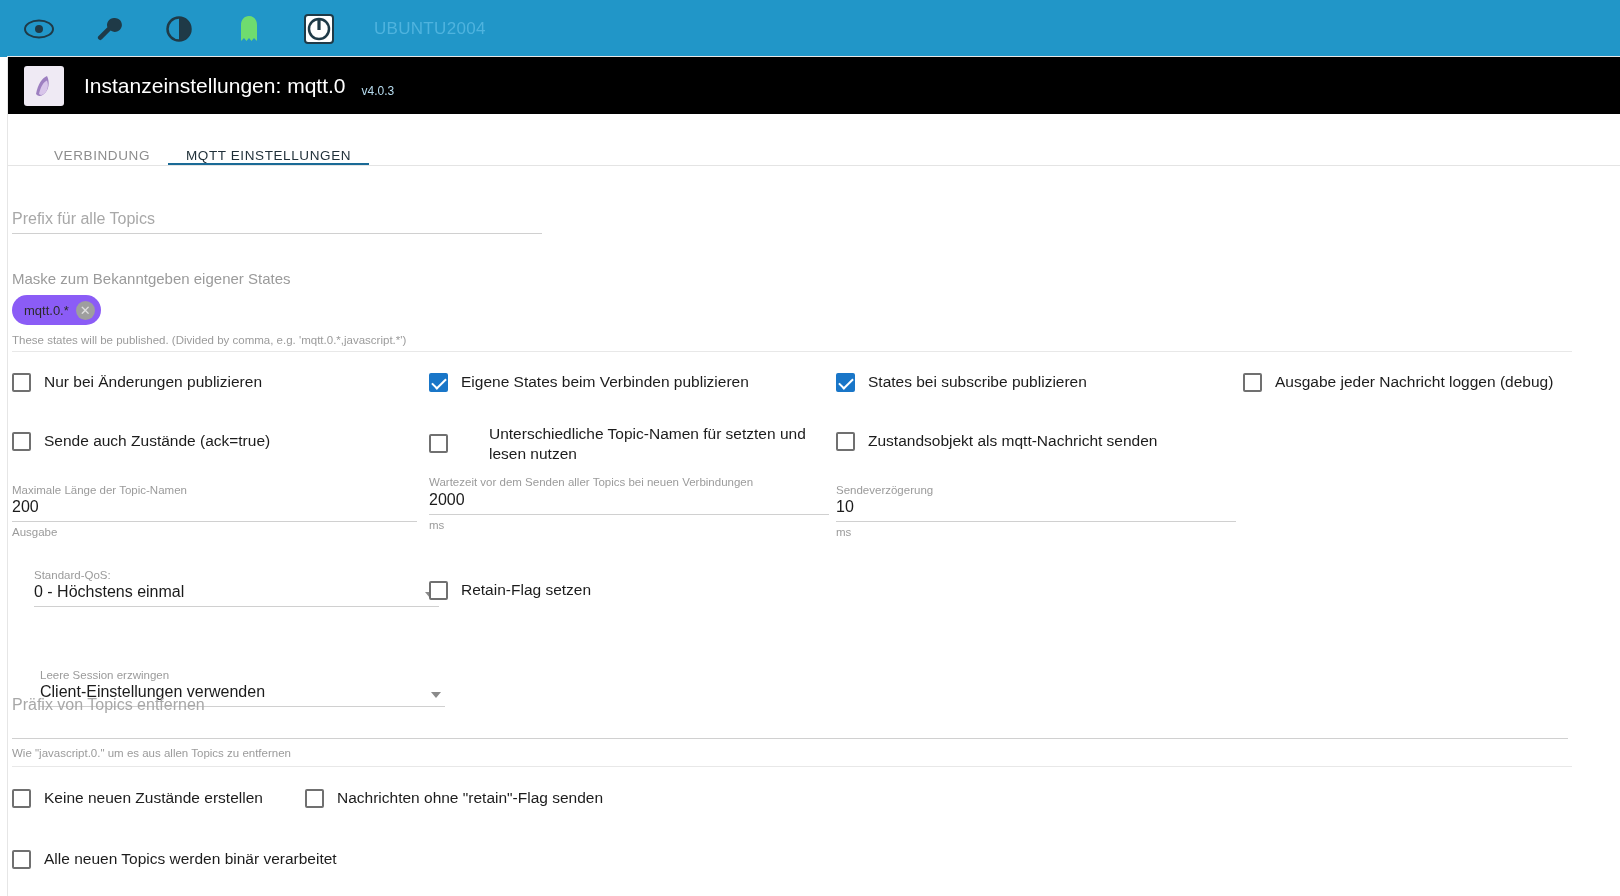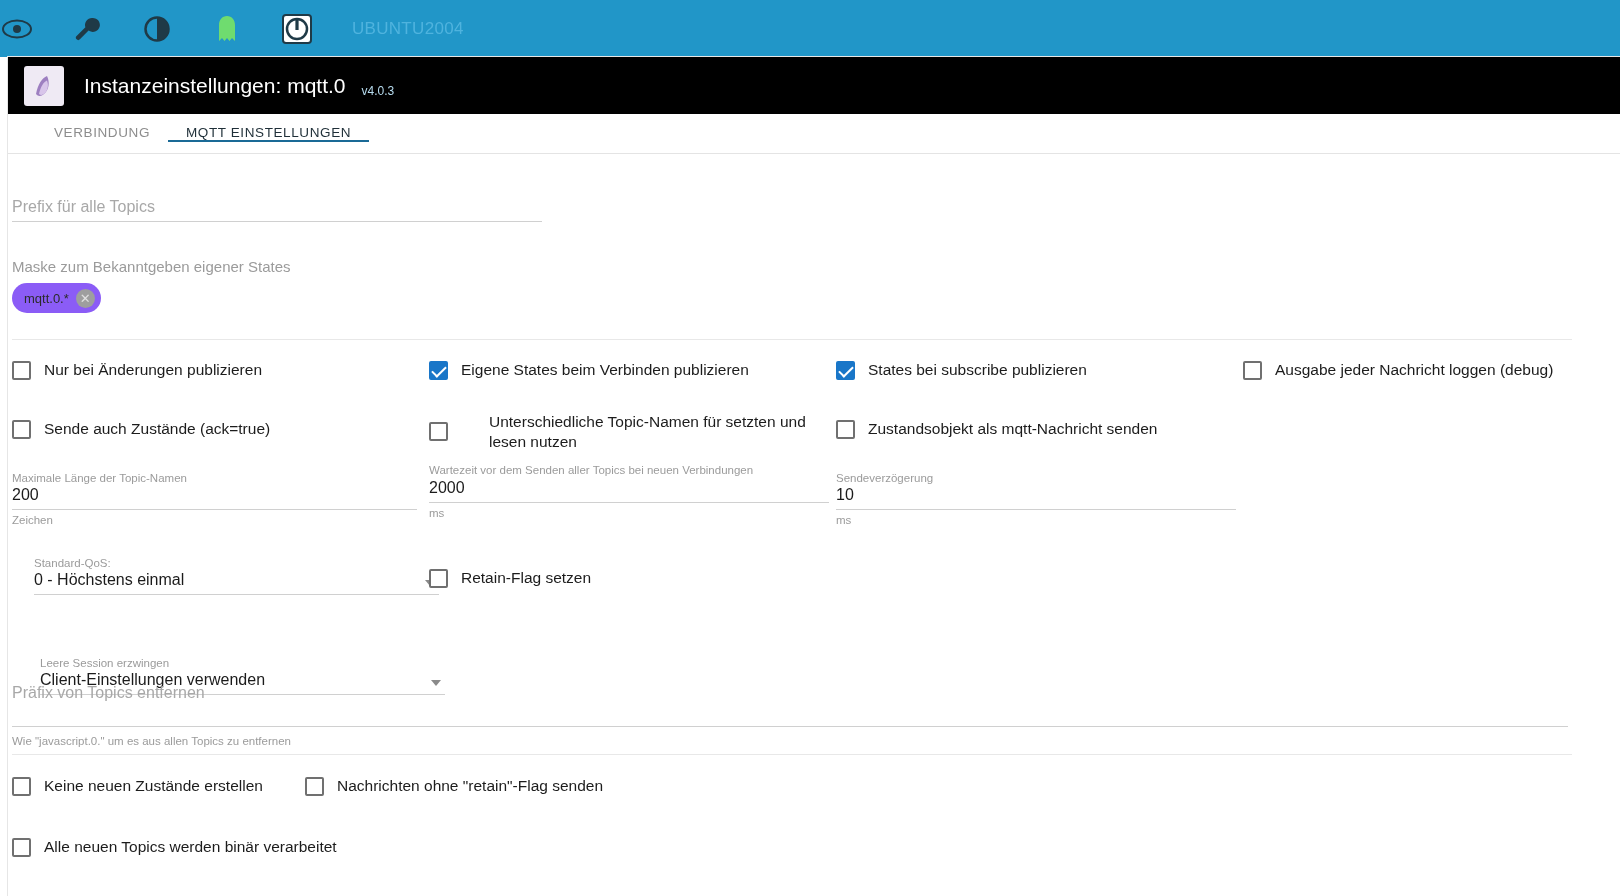--- a/index.html
+++ b/index.html
@@ -10,20 +10,21 @@
     font-family: "Liberation Sans", sans-serif;
     overflow: hidden;
   }
 
   
   .toolbar {
     position: absolute; top: 0; left: 0;
     width: 1620px; height: 57px;
     background: #2196c8;
     display: flex; align-items: center;
+    padding-left: 22px;
     gap: 36px;
   }
   .tool-icon {
     width: 34px; height: 34px;
     display: flex; align-items: center; justify-content: center;
     color: #1f3a47;
   }
   .tool-icon svg { display: block; }
   .tb-label {
     color: #4fb3de;
@@ -62,23 +63,23 @@
   .app-version {
     color: #b7dcef;
     font-size: 12px;
     margin-left: -4px;
     align-self: flex-end;
     margin-bottom: 16px;
   }
 
   
   .tabs {
-    height: 40px;
+    height: 52px;
     display: flex;
-    align-items: center;
+    align-items: flex-end;
     padding-left: 28px;
     border-bottom: 1px solid #e4e4e4;
   }
   .tab {
     display: flex; align-items: center;
     padding: 0 18px;
     font-size: 13.5px;
     letter-spacing: .6px;
     color: #8d8d8d;
     cursor: pointer;
@@ -257,20 +258,21 @@
     </div>
 
     <div style="position:absolute; left:4px; top:104px; width:1560px;">
       <div class="label-sm">Maske zum Bekanntgeben eigener States</div>
       <div style="margin-top:8px;">
         <span class="chip">
           <span>mqtt.0.*</span>
           <span class="x">✕</span>
         </span>
       </div>
+      <div class="helper" style="margin-top:9px;">These states will be published. (Divided by comma, e.g. 'mqtt.0.*,javascript.*')</div>
     </div>
 
     <div class="divider" style="left:4px; top:185px; width:1560px;"></div>
 
     <div class="cb-row" style="left:4px; top:206px;">
       <span class="cbx"></span>
       <span class="cb-label">Nur bei Änderungen publizieren</span>
     </div>
     <div class="cb-row" style="left:421px; top:206px;">
       <span class="cbx checked"></span>
@@ -294,21 +296,21 @@
       <span class="cb-label" style="max-width:345px;margin-left:28px;">Unterschiedliche Topic-Namen für setzten und lesen nutzen</span>
     </div>
     <div class="cb-row" style="left:828px; top:265px;">
       <span class="cbx"></span>
       <span class="cb-label" style="max-width:400px;">Zustandsobjekt als mqtt-Nachricht senden</span>
     </div>
 
     <div class="field" style="left:4px; top:318px; width:405px;">
       <span class="fl">Maximale Länge der Topic-Namen</span>
       <span class="fv">200</span>
-      <span class="fh">Zeichen</span>
+      <span class="fh">Ausgabe</span>
     </div>
 
     <div class="field" style="left:421px; top:310px; width:400px;">
       <span class="fl" style="line-height:13px;">Wartezeit vor dem Senden aller Topics bei neuen Verbindungen</span>
       <span class="fv">2000</span>
       <span class="fh">ms</span>
     </div>
 
     <div class="field" style="left:828px; top:318px; width:400px;">
       <span class="fl">Sendeverzögerung</span>

